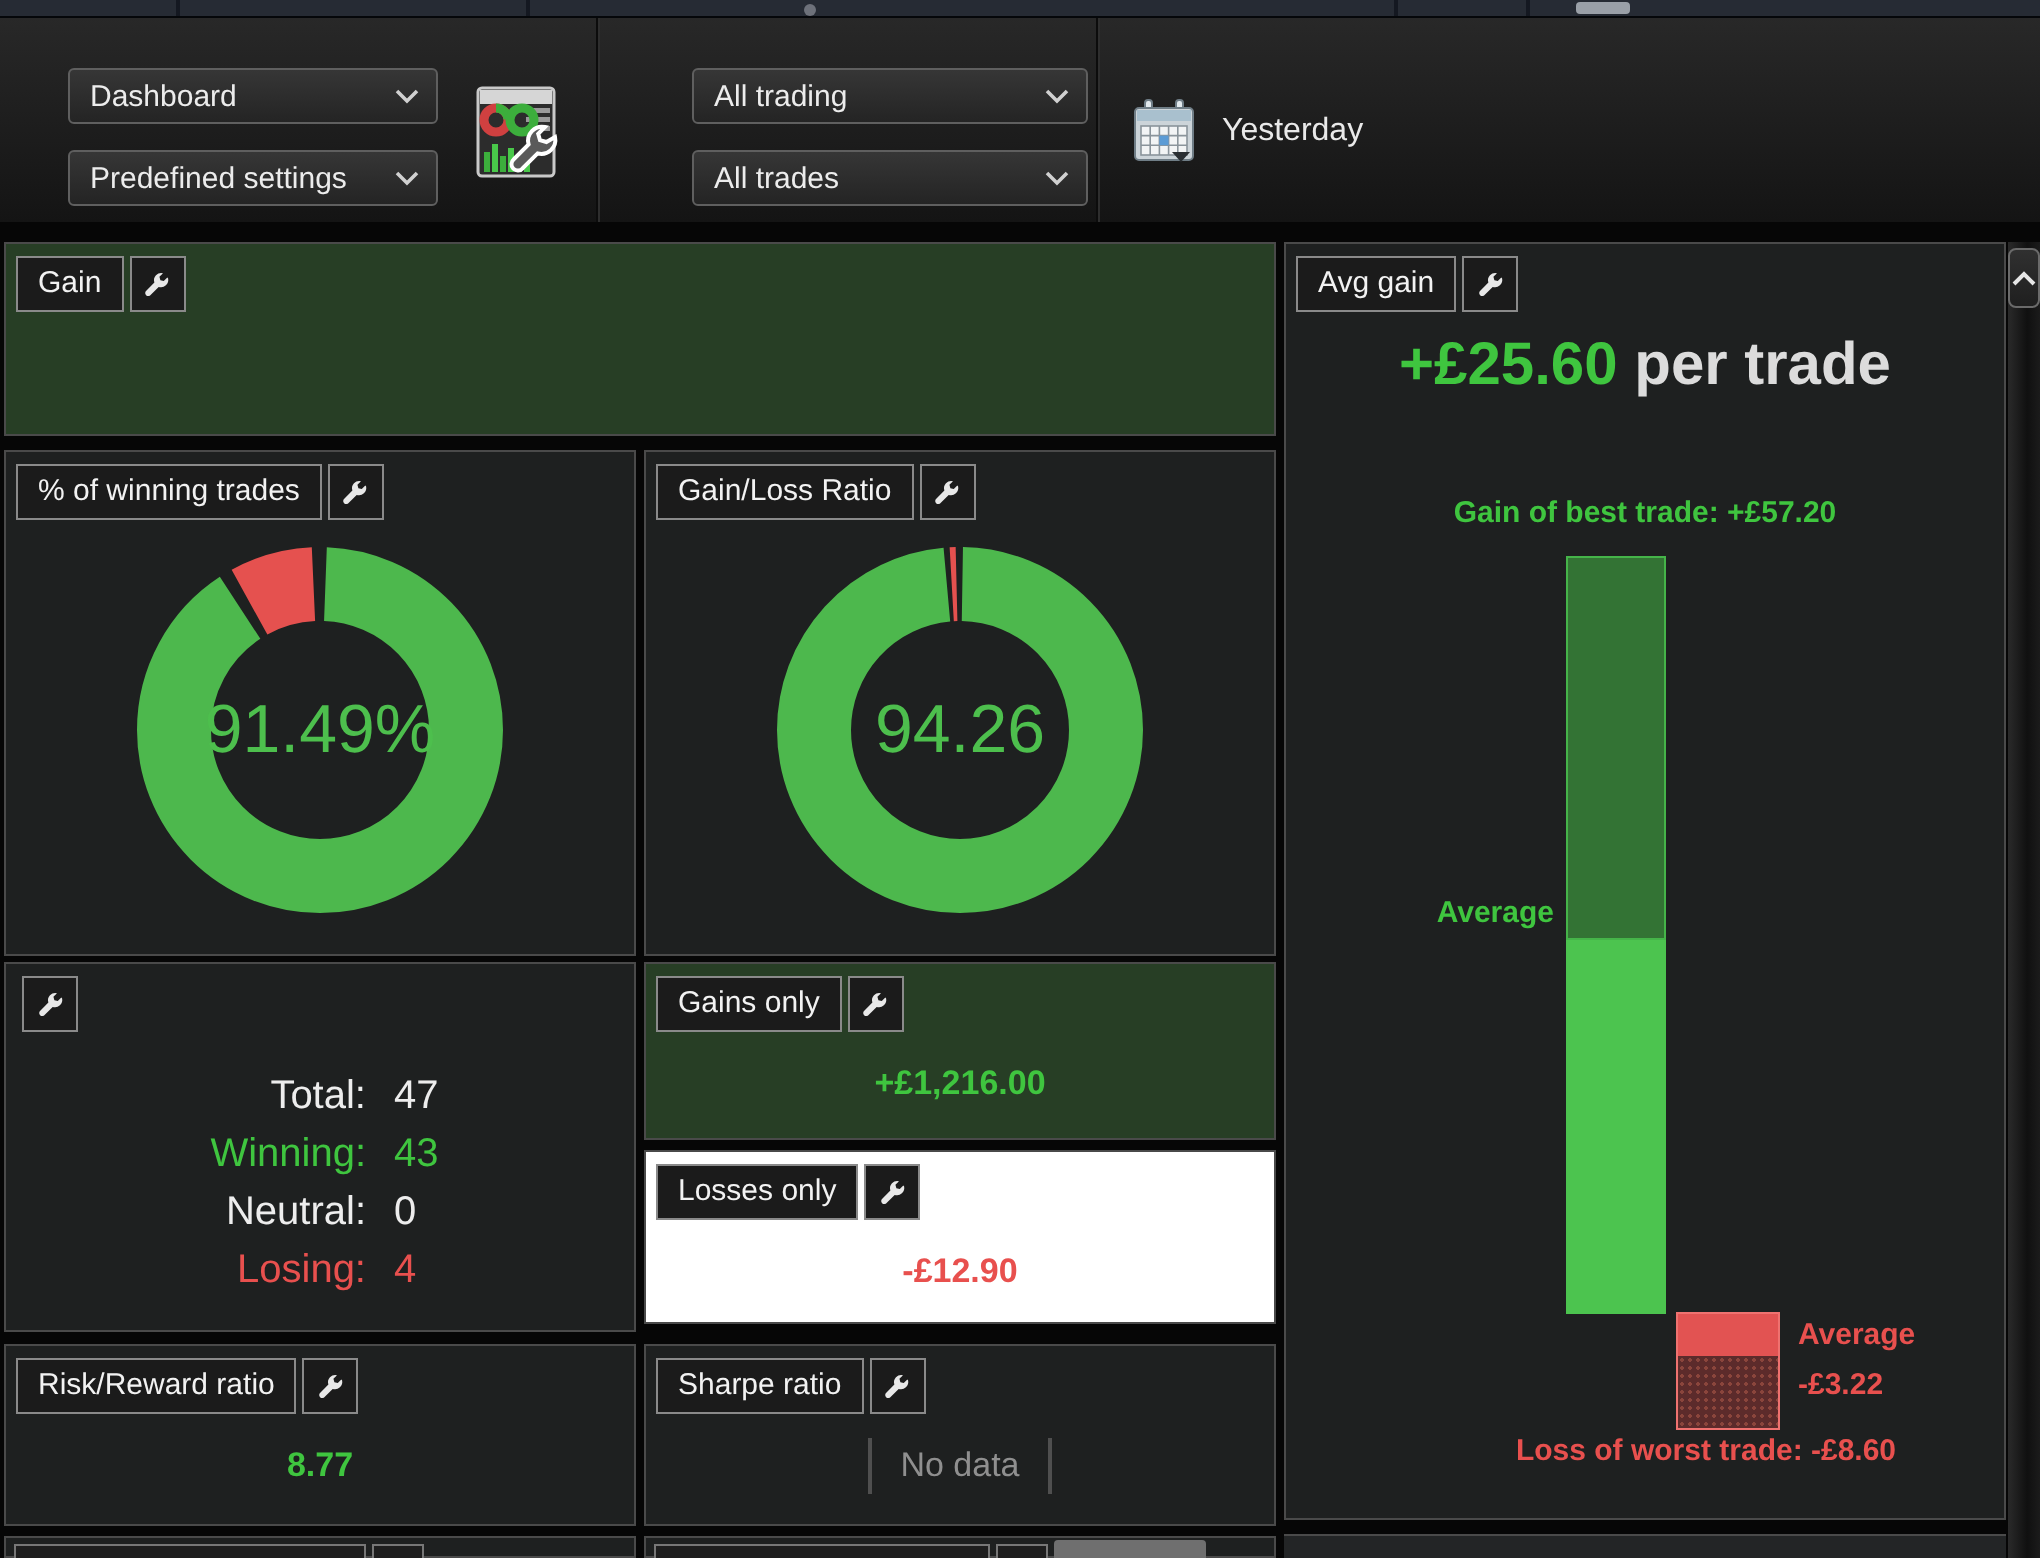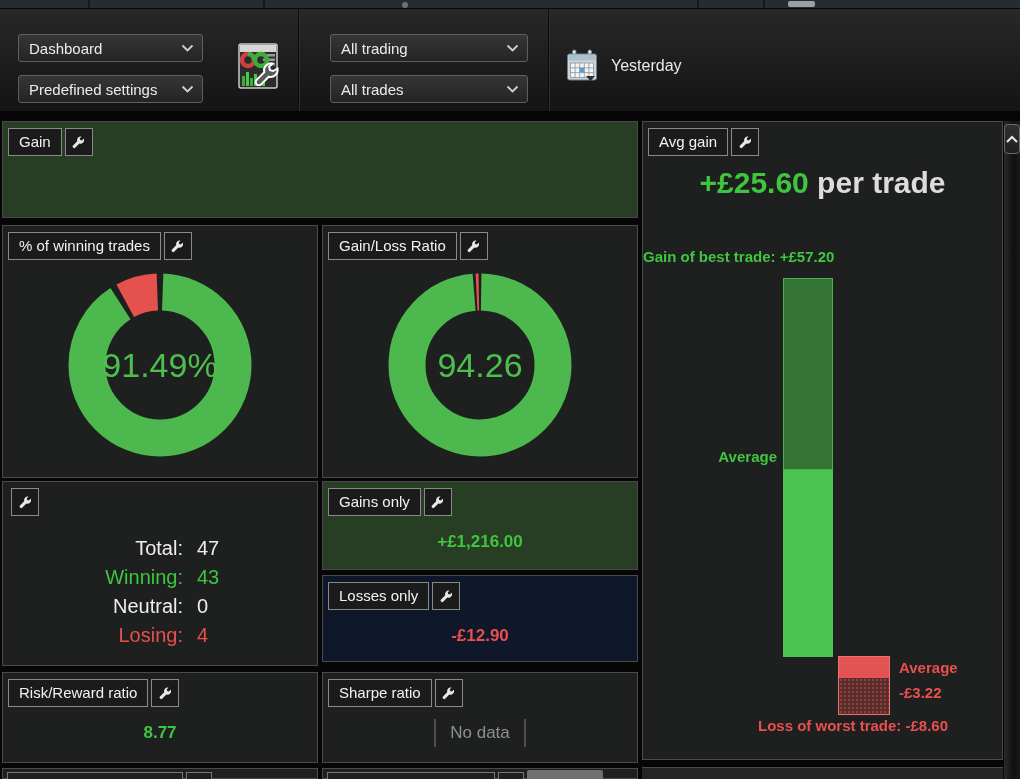--- a/index.html
+++ b/index.html
@@ -17,32 +17,32 @@
              background:#6d717a; border-radius:50%; }
 
   
   #toolbar { left:0; top:9px; width:1020px; height:105px;
              background:linear-gradient(#282828 0%, #1d1d1d 55%, #141414 100%);
              border-bottom:3px solid #060606; }
   .tbsep { position:absolute; top:0; width:2px; height:102px;
            background:#0c0c0c; border-right:1px solid #2e2e2e; }
   .dropdown { position:absolute; height:28px; border:1px solid #5f5f5f; border-radius:3px;
               background:linear-gradient(#363636,#242424); color:#ececec; font-size:15px;
-              display:flex; align-items:center; padding:0 8px 0 10px; cursor:default; }
+              display:flex; align-items:center; padding:0 8px 0 10px; cursor:default;margin-left:16px; }
   .dropdown .ddlabel { flex:1; white-space:nowrap; overflow:hidden; }
   .dropdown svg { flex:none; }
   #icon-btn { position:absolute; left:236px; top:30px; width:46px; height:54px;
               display:flex; align-items:center; justify-content:center; }
   #datefilter { position:absolute; left:566px; top:40px; height:34px;
                 display:flex; align-items:center; gap:13px; color:#e9e9e9; font-size:16px; }
 
   
   .panel { position:absolute; background:#1e2020; border:1px solid #4a4a4a; }
   .panel-green  { background:#273e25; }
-  .panel-red    { background:#0f172a; }
+  .panel-red    { background:#ffffff; }
   .phdr { position:absolute; left:5px; top:6px; display:flex; }
   .ptitle { border:1px solid #8a8a8a; background:#1b1b1b; color:#f2f2f2;
             font-size:15px; height:28px; line-height:26px; padding:0 10px; white-space:nowrap; }
   .pwrench { border:1px solid #8a8a8a; background:#1b1b1b; width:28px; height:28px;
              margin-left:3px; display:flex; align-items:center; justify-content:center; cursor:pointer; }
   .bigval { position:absolute; left:0; width:100%; text-align:center;
             font-weight:bold; font-size:17px; }
   .green { color:#3fc53f; }  .red { color:#e8504e;gap:23px; }
 
   
@@ -61,21 +61,21 @@
   
   #nodata { position:absolute; left:0; top:46px; width:100%;
             display:flex; align-items:center; justify-content:center; gap:14px; }
   #nodata .bar { width:2px; height:28px; background:#4f4f4f; }
   #nodata .txt { color:#8f8f8f; font-size:17px; }
 
   
   #avg-bigline { position:absolute; left:0; top:44px; width:100%; text-align:center;
                  font-weight:bold; font-size:30px; white-space:nowrap; }
   #avg-bigline .suffix { color:#dcdcdc; }
-  #best-label { position:absolute; left:0; top:126px; width:100%; 
+  #best-label { position:absolute; left:0; top:126px; width:100%; text-align:center;
                 font-weight:bold; font-size:15px; }
   #gain-bar { position:absolute; left:140px; top:156px; width:50px; }
   #seg-dark   { width:50px; background:#337334; border:1px solid #45b449; }
   #seg-bright { width:50px; background:#4cc44f; }
   #loss-bar { position:absolute; left:195px; top:534px; width:52px; border:1px solid #ef7270; }
   #seg-red-solid { background:#e25352; }
   #seg-red-dot   { background-color:#5c2b2b;
                    background-image:radial-gradient(#8a453c 0.8px, transparent 0.9px);
                    background-size:4px 4px; }
   #avg-pos-label { position:absolute; left:0; top:322px; width:134px; text-align:right;

